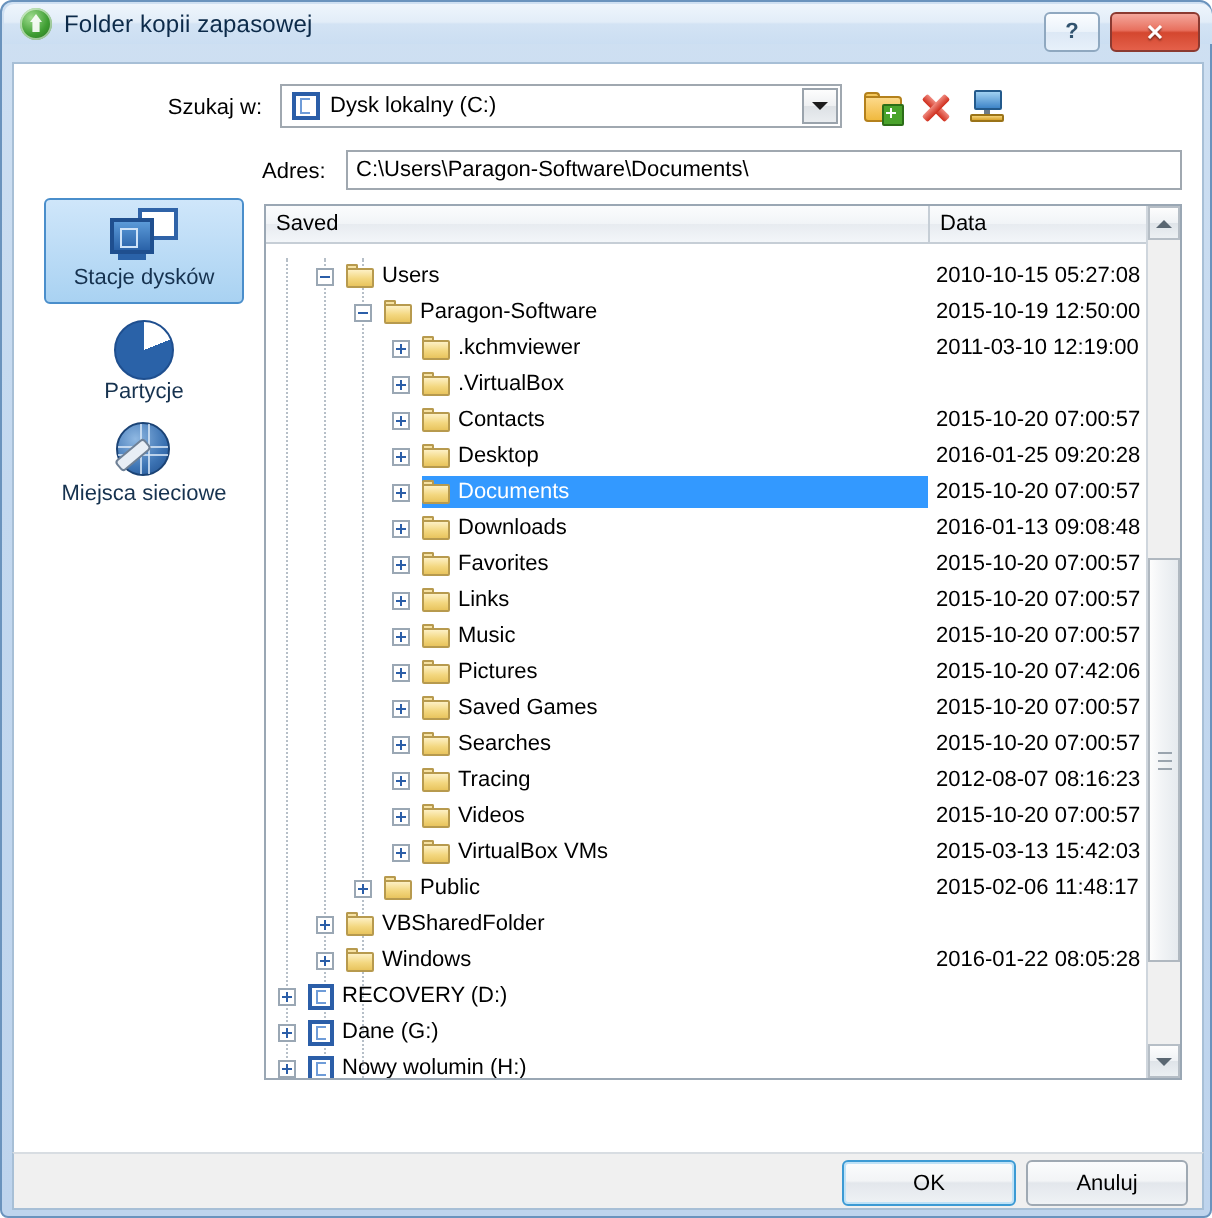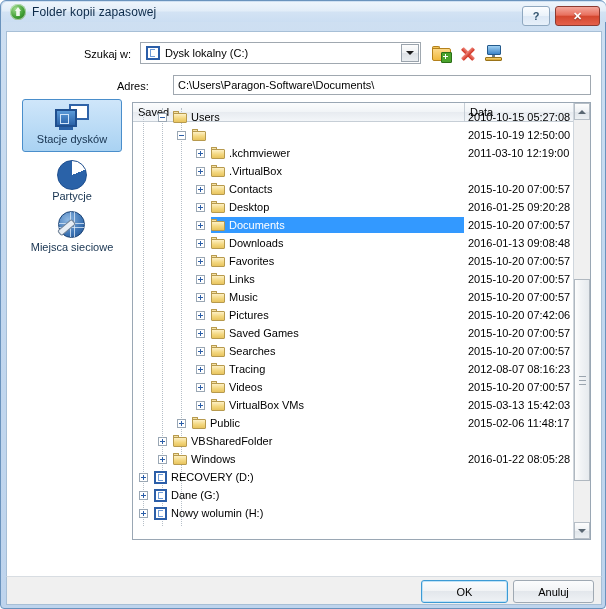--- a/index.html
+++ b/index.html
@@ -227,21 +227,21 @@
     border-radius: 1px;
   }
   .net-drive .neck {
     position: absolute; left: 7px; top: 10px;
     width: 3px; height: 2px; background: #6b7b8a;
   }
 
   
   #adres-label {
     position: absolute;
-    left: 116px; top: 79px;
+    left: 130px; top: 79px;
     font-size: 11px;
   }
   #adres-input {
     position: absolute;
     left: 172px; top: 74px;
     width: 418px; height: 20px;
     box-sizing: border-box;
     border: 1px solid #a0a8b0;
     background: #ffffff;
     font-family: "Liberation Sans", sans-serif;
@@ -368,21 +368,21 @@
     padding-left: 5px;
     box-sizing: border-box;
     border-right: 1px solid #c6ced6;
     white-space: nowrap;
   }
   #hcell-name { left: 0; width: 332px; }
   #hcell-date { left: 332px; width: 109px; border-right: none; }
 
   #tree-body {
     position: absolute;
-    left: 0; top: 5px;
+    left: 0; top: 26px;
     width: 441px; height: 418px;
   }
   .trow {
     position: absolute;
     left: 0;
     width: 441px; height: 18px;
     line-height: 18px;
     white-space: nowrap;
   }
   .trow .tname {
@@ -655,20 +655,21 @@
           </div>
           <div class="tdate">2010-10-15 05:27:08</div>
         </div>
         <div class="trow" style="top: 18px;">
           <div class="tname" style="left: 44px;">
             <span class="expander"></span>
             <span class="folder-ico">
               <span class="ft"></span>
               <span class="fb"></span>
             </span>
+            <span class="lbl">Paragon-Software</span>
           </div>
           <div class="tdate">2015-10-19 12:50:00</div>
         </div>
         <div class="trow" style="top: 36px;">
           <div class="tname" style="left: 63px;">
             <span class="expander plus"></span>
             <span class="folder-ico">
               <span class="ft"></span>
               <span class="fb"></span>
             </span>

